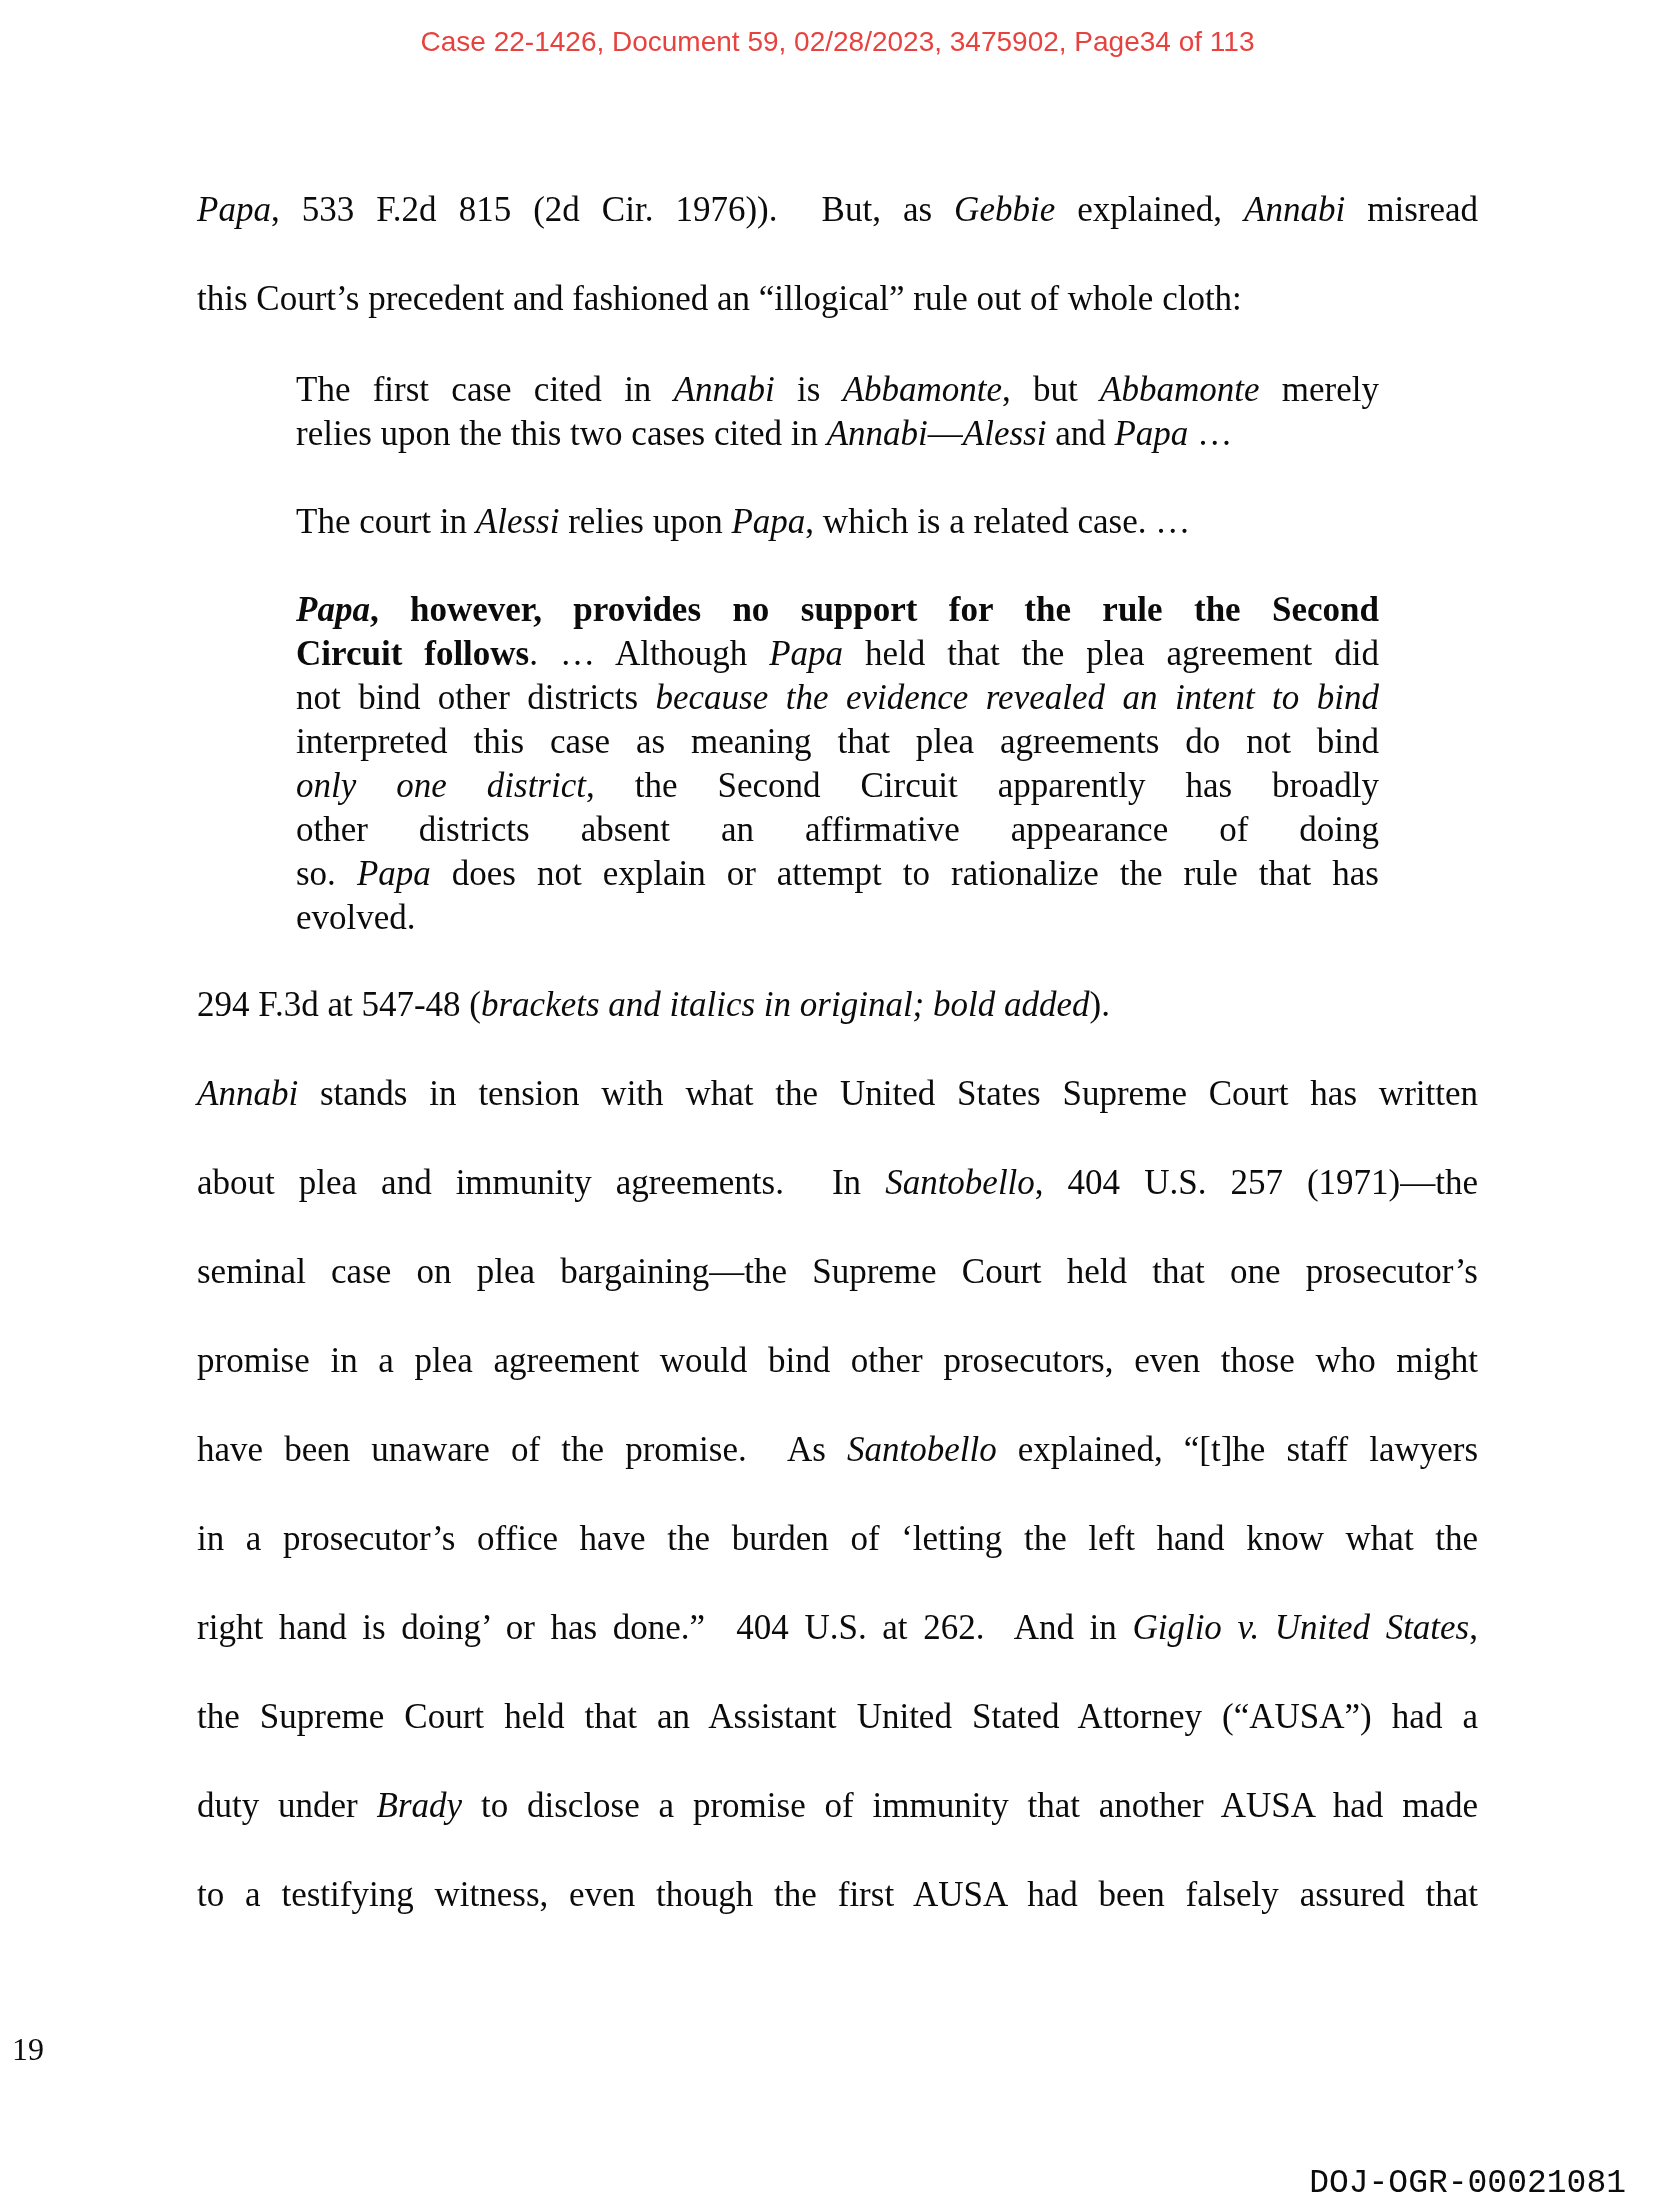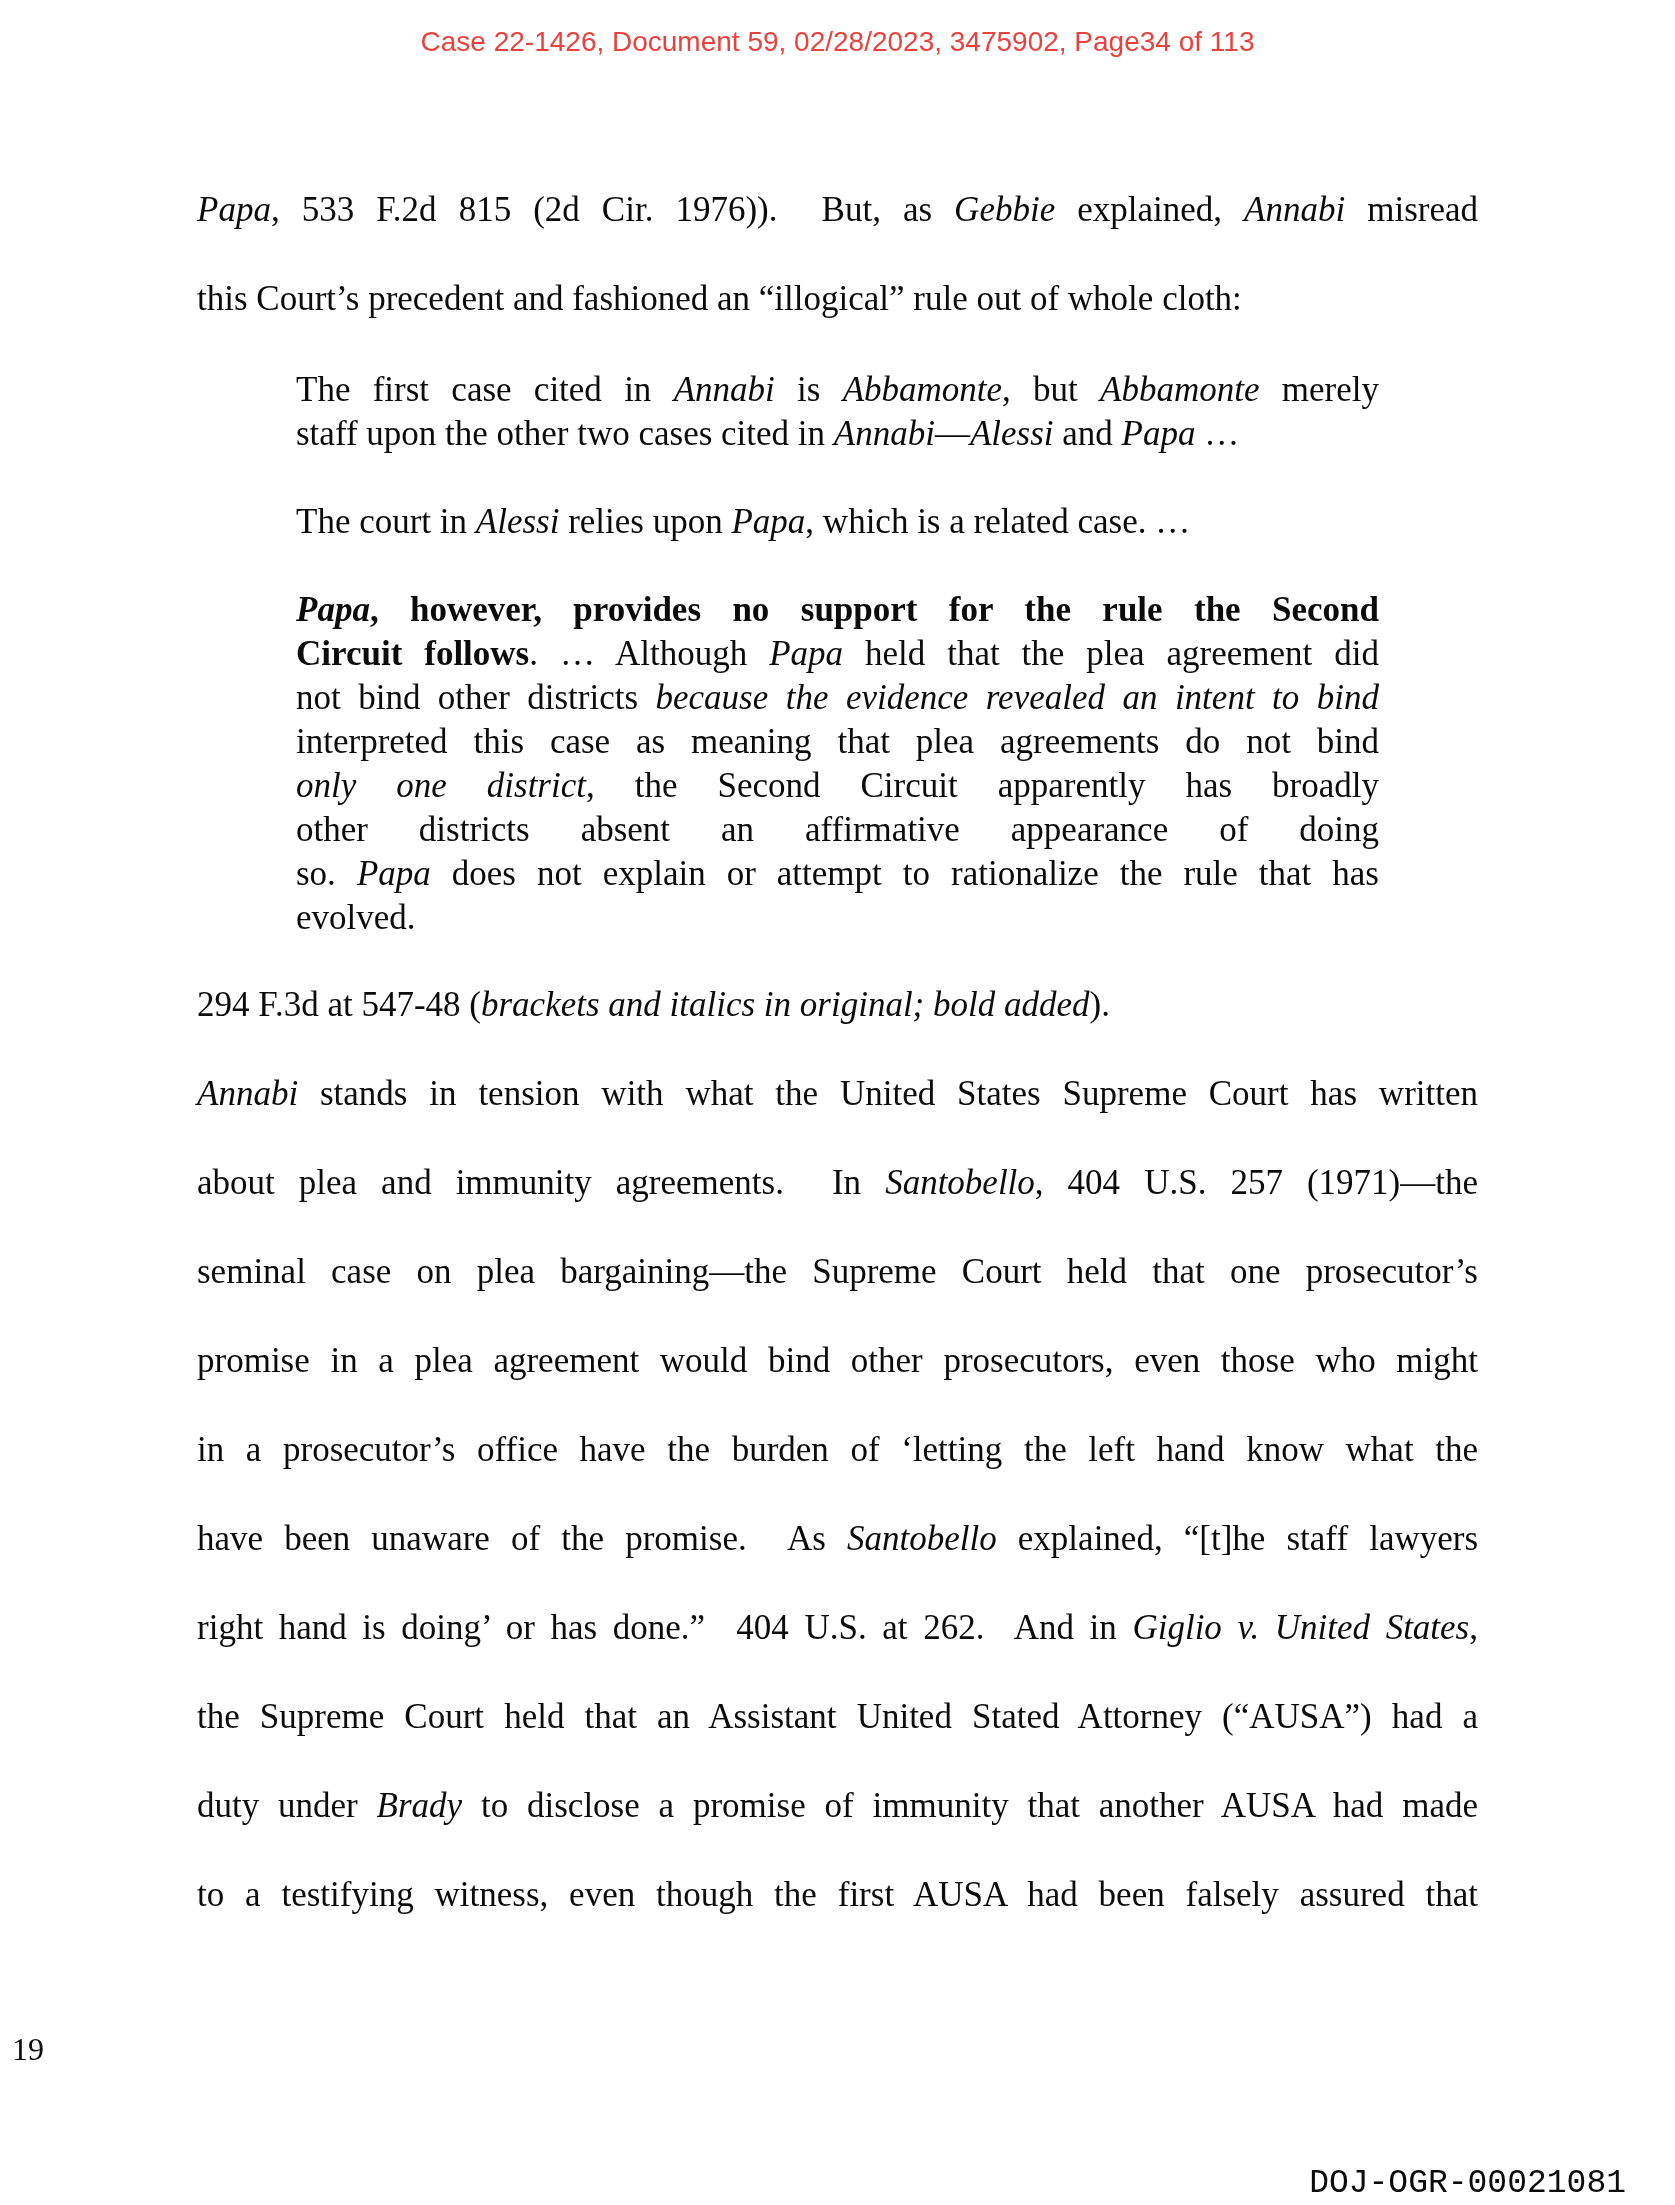--- a/index.html
+++ b/index.html
@@ -49,21 +49,21 @@
 <div class="page">
   <div class="stamp" style="color: rgb(232, 66, 62);">Case 22-1426, Document 59, 02/28/2023, 3475902, Page34 of 113</div>
 
   <div id="doc-body">
       <div class="para body">
         <div class="line j"><span class="it">Papa</span><span>, 533 F.2d 815 (2d Cir. 1976)).&nbsp; But, as </span><span class="it">Gebbie</span><span> explained, </span><span class="it">Annabi</span><span> misread</span></div>
         <div class="line"><span>this Court’s precedent and fashioned an “illogical” rule out of whole cloth:</span></div>
       </div>
       <div class="para quote">
         <div class="line j"><span>The first case cited in </span><span class="it">Annabi</span><span> is </span><span class="it">Abbamonte</span><span>, but </span><span class="it">Abbamonte</span><span> merely</span></div>
-        <div class="line"><span>staff upon the other two cases cited in </span><span class="it">Annabi</span><span>—</span><span class="it">Alessi</span><span> and </span><span class="it">Papa</span><span> …</span></div>
+        <div class="line"><span>relies upon the this two cases cited in </span><span class="it">Annabi</span><span>—</span><span class="it">Alessi</span><span> and </span><span class="it">Papa</span><span> …</span></div>
       </div>
       <div class="para quote">
         <div class="line"><span>The court in </span><span class="it">Alessi</span><span> relies upon </span><span class="it">Papa</span><span>, which is a related case. …</span></div>
       </div>
       <div class="para quote">
         <div class="line j"><span class="bi">Papa</span><span class="bd">, however, provides no support for the rule the Second</span></div>
         <div class="line j"><span class="bd">Circuit follows</span><span>. … Although </span><span class="it">Papa</span><span> held that the plea agreement did</span></div>
         <div class="line j"><span>not bind other districts </span><span class="it">because the evidence revealed an intent to bind</span></div>
         <div class="line j"><span>interpreted this case as meaning that plea agreements do not bind</span></div>
         <div class="line j"><span class="it">only one district</span><span>, the Second Circuit apparently has broadly</span></div>
@@ -72,22 +72,22 @@
         <div class="line"><span>evolved.</span></div>
       </div>
       <div class="para body">
         <div class="line"><span>294 F.3d at 547-48 (</span><span class="it">brackets and italics in original; bold added</span><span>).</span></div>
       </div>
       <div class="para body">
         <div class="line j"><span class="it">Annabi</span><span> stands in tension with what the United States Supreme Court has written</span></div>
         <div class="line j"><span>about plea and immunity agreements.&nbsp; In </span><span class="it">Santobello</span><span>, 404 U.S. 257 (1971)—the</span></div>
         <div class="line j"><span>seminal case on plea bargaining—the Supreme Court held that one prosecutor’s</span></div>
         <div class="line j"><span>promise in a plea agreement would bind other prosecutors, even those who might</span></div>
+        <div class="line j"><span>have been unaware of the promise.&nbsp; As </span><span class="it">Santobello</span><span> explained, “[t]he staff lawyers</span></div>
         <div class="line j"><span>in a prosecutor’s office have the burden of ‘letting the left hand know what the</span></div>
-        <div class="line j"><span>have been unaware of the promise.&nbsp; As </span><span class="it">Santobello</span><span> explained, “[t]he staff lawyers</span></div>
         <div class="line j"><span>right hand is doing’ or has done.”&nbsp; 404 U.S. at 262.&nbsp; And in </span><span class="it">Giglio v. United States</span><span>,</span></div>
         <div class="line j"><span>the Supreme Court held that an Assistant United Stated Attorney (“AUSA”) had a</span></div>
         <div class="line j"><span>duty under </span><span class="it">Brady</span><span> to disclose a promise of immunity that another AUSA had made</span></div>
         <div class="line j"><span>to a testifying witness, even though the first AUSA had been falsely assured that</span></div>
       </div>
     </div>
 
   <div class="page-num">19</div>
 
   <div class="bates">DOJ-OGR-00021081</div>

